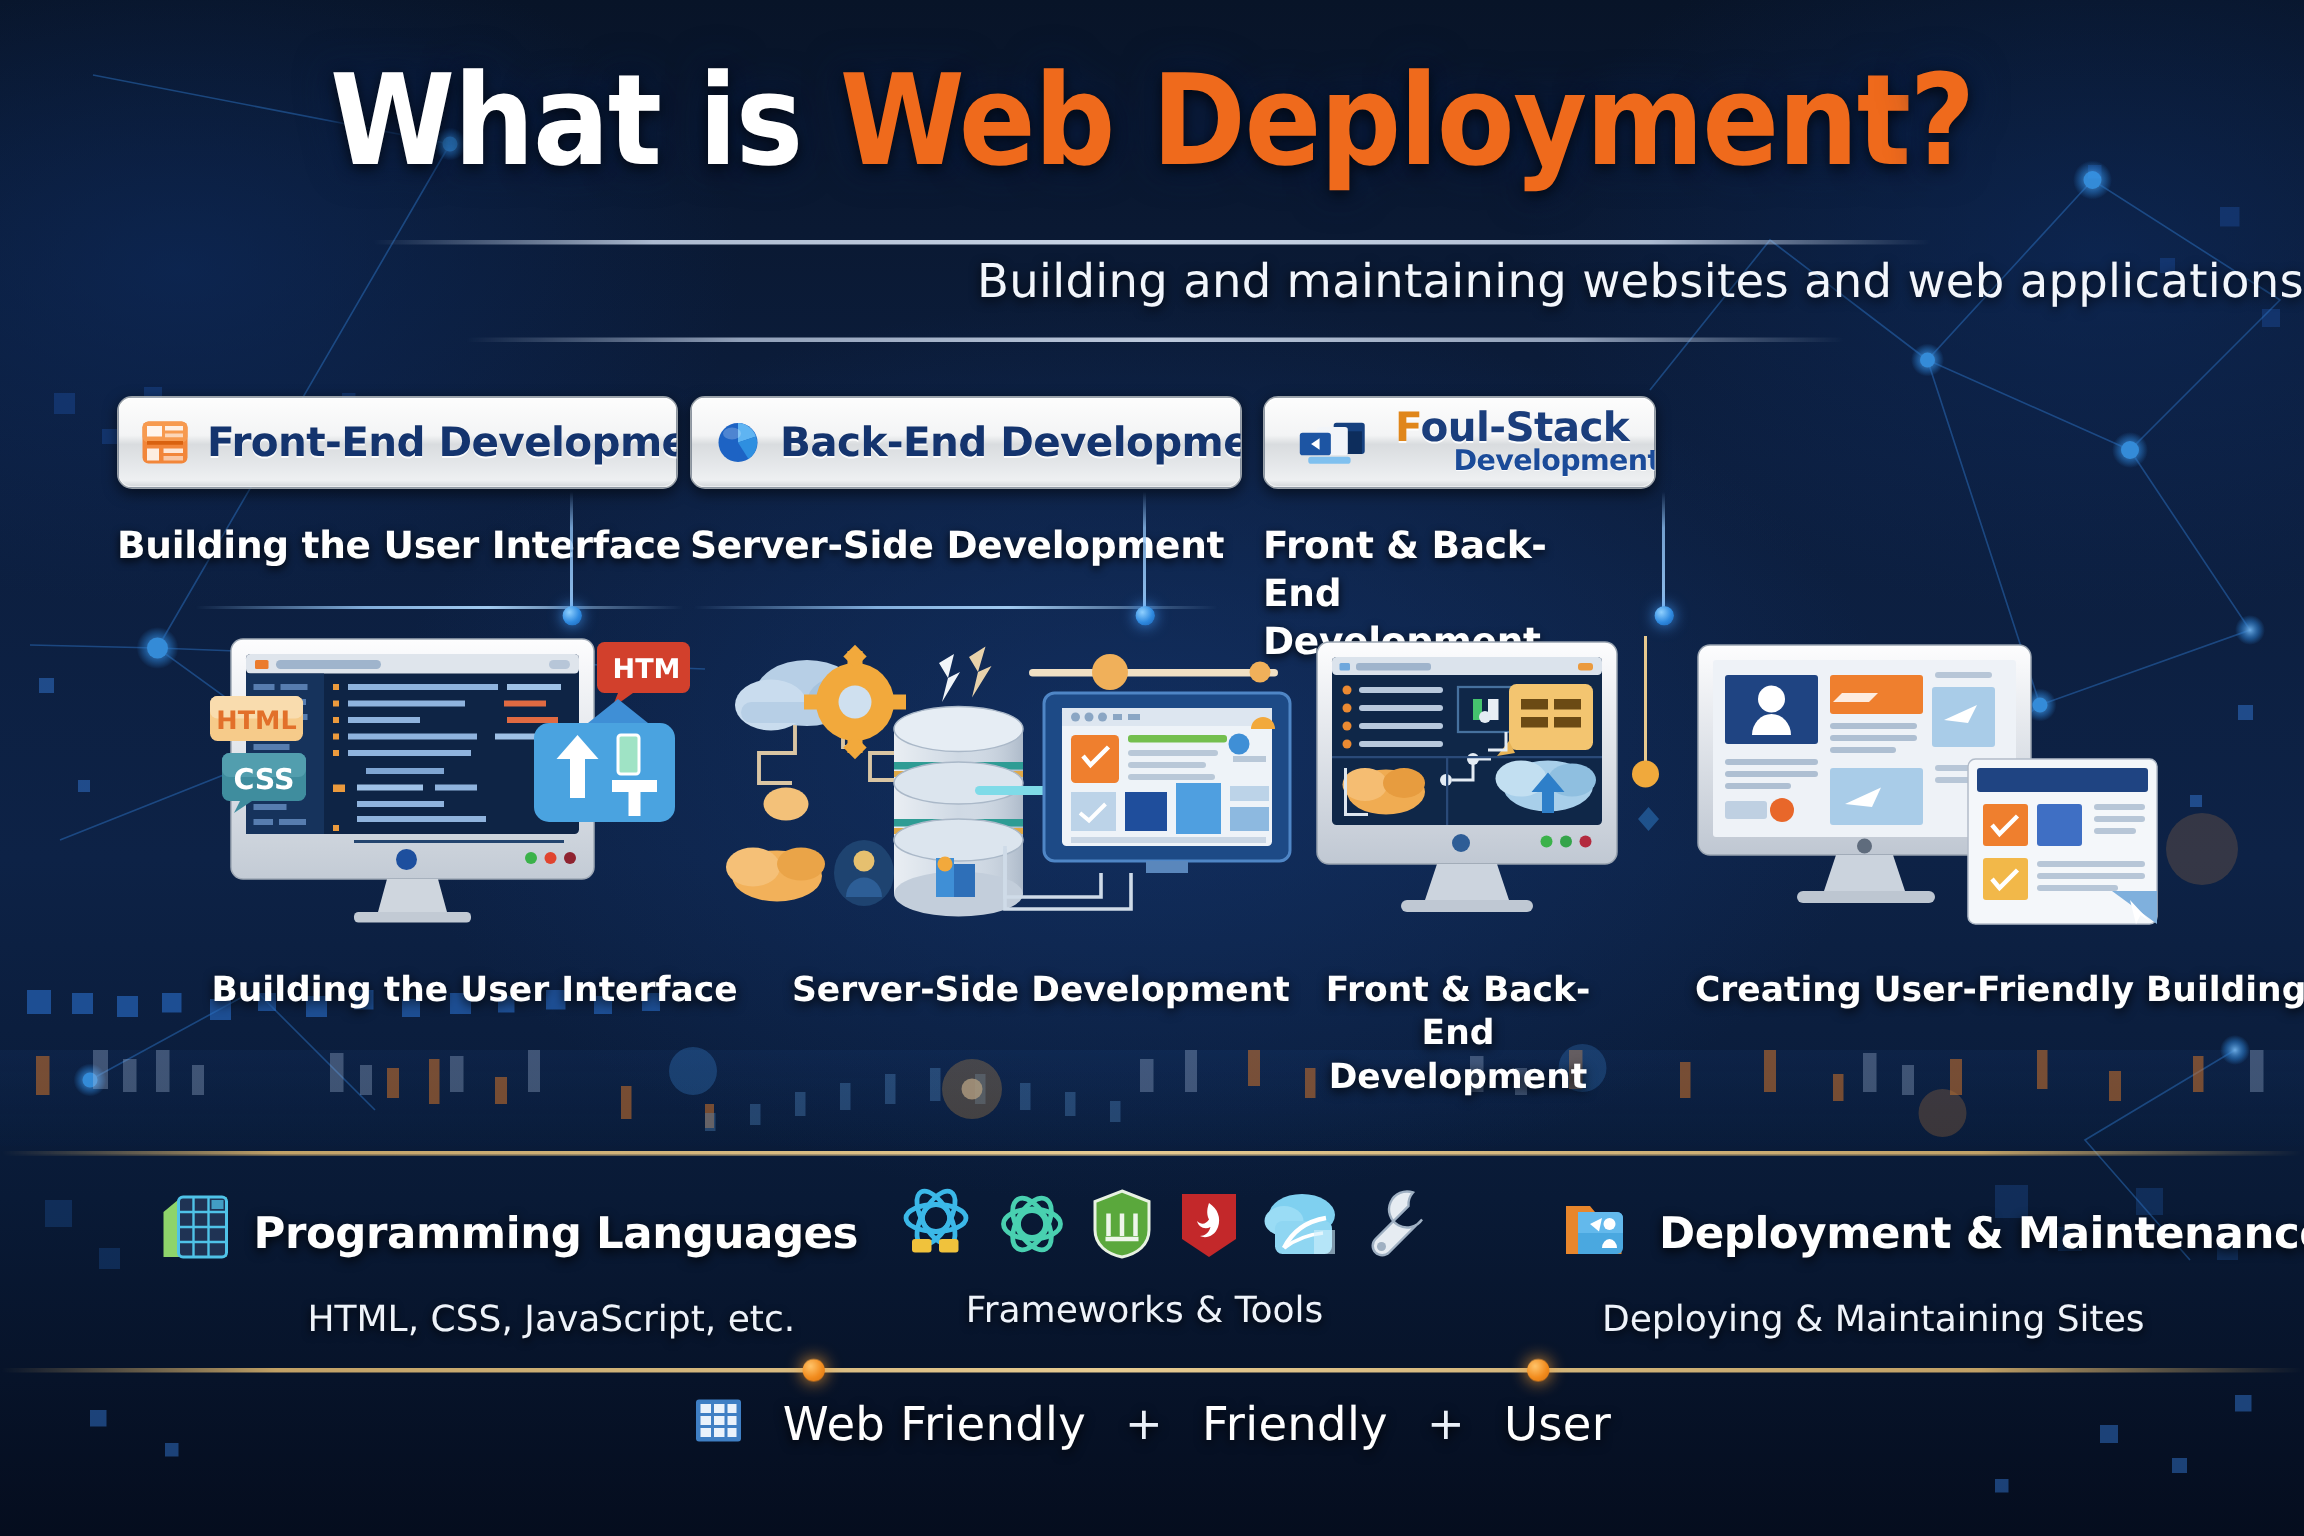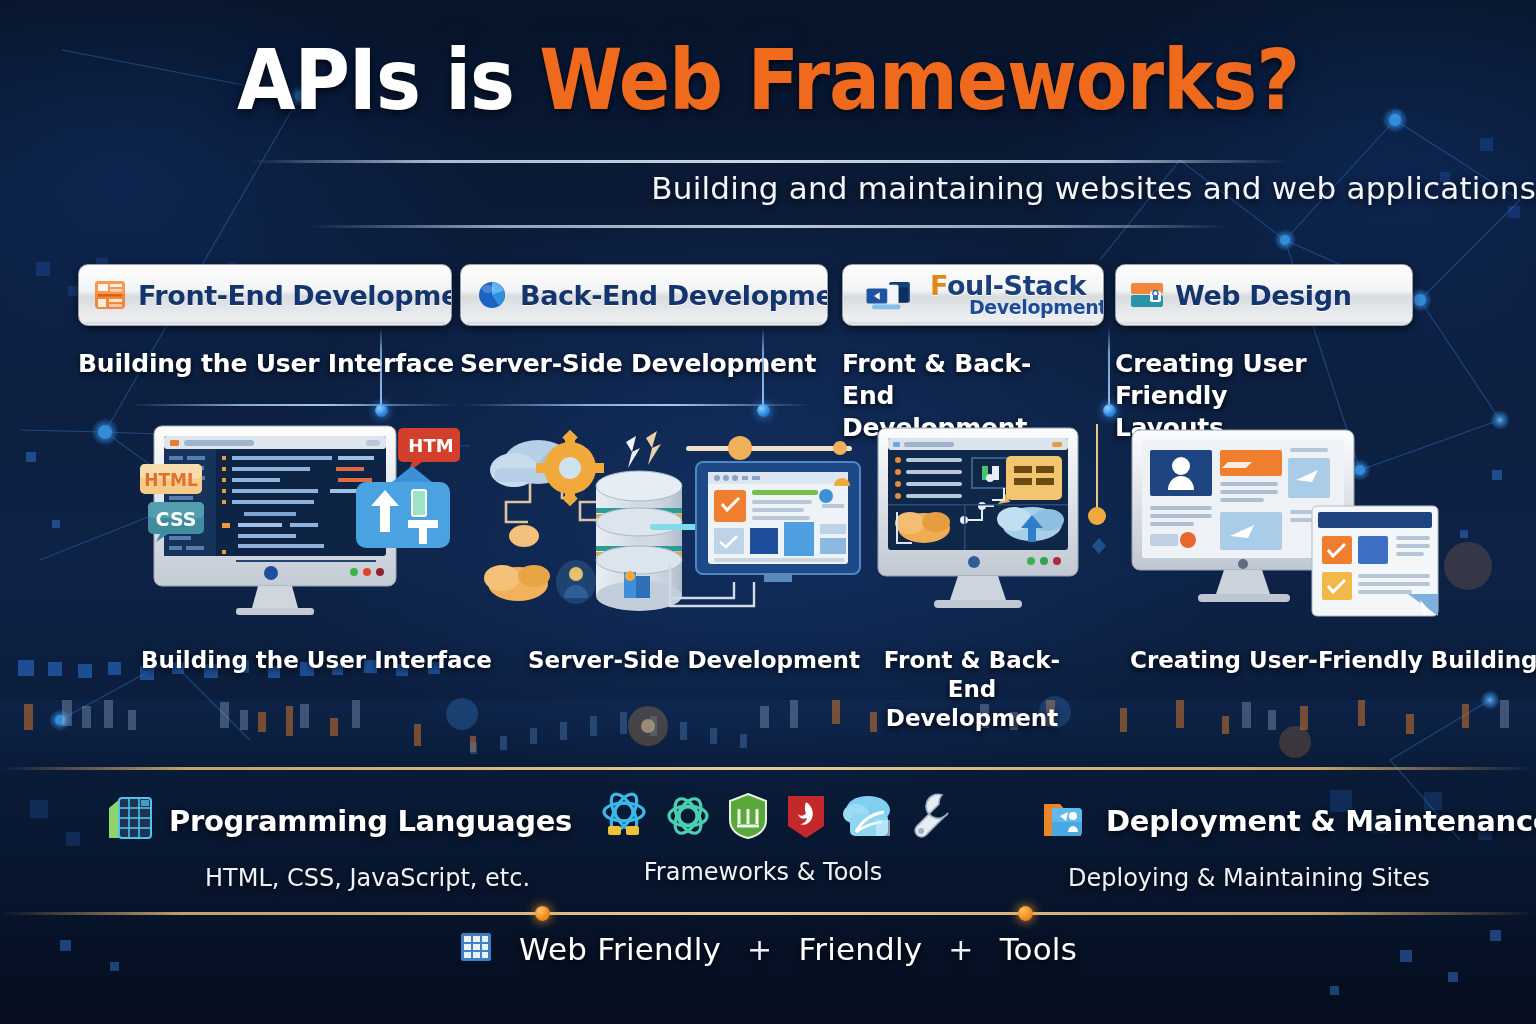--- a/index.html
+++ b/index.html
@@ -336,21 +336,21 @@
       <rect x="1330" y="790" width="22" height="22"></rect>
         <rect x="1372" y="818" width="16" height="16"></rect>
       <rect x="1424" y="792" width="18" height="18"></rect>
         <rect x="1478" y="826" width="14" height="14"></rect>
       <rect x="30" y="800" width="18" height="18"></rect>
         <rect x="66" y="832" width="14" height="14"></rect>
     </g>
   </svg>
 
   <div class="title">
-    <span class="w">APIs is </span><span class="o">Web Frameworks</span><span class="o">?</span>
+    <span class="w">What is </span><span class="o">Web Deployment</span><span class="o">?</span>
   </div>
   <div class="title-rule"></div>
   <div class="subtitle">Building and maintaining websites and web applications</div>
   <div class="subtitle-rule"></div>
 
   <div class="columns">
 
     <div class="col c0">
       <div class="pill p0">
         <span class="pill-icon">
@@ -403,35 +403,20 @@
         <span class="pill-label stack">
           <span class="l1">
             <span class="f">F</span><span class="rest">oul-Stack</span>
           </span>
           <span class="l2">Development</span>
         </span>
       </div>
       <div class="sub-head" style="max-width:230px;">Front &amp; Back-End Development</div>
     </div>
 
-    <div class="col c3">
-      <div class="pill p3">
-        <span class="pill-icon">
-          <svg viewBox="0 0 34 30" width="34" height="30">
-            <rect x="1" y="3" width="32" height="11" rx="2" fill="#f2863a"></rect>
-            <rect x="1" y="15" width="32" height="12" rx="2" fill="#2a93a8"></rect>
-            <rect x="20" y="11" width="11" height="11" rx="2" fill="#ffffff"></rect>
-            <rect x="23" y="15" width="5" height="5" fill="#2a6fb5"></rect>
-            <path d="M23,15 v-2 a2.5,2.5 0 0,1 5,0 v2" fill="none" stroke="#2a6fb5" stroke-width="1.4"></path>
-          </svg>
-        </span>
-        <span class="pill-label">Web Design</span>
-      </div>
-      <div class="sub-head" style="max-width:200px;">Creating User Friendly Layouts</div>
-    </div>
 
     <div class="vdiv" style="left:380px; top:64px; height:80px;"></div>
     <div class="vdot" style="left:375px; top:140px;"></div>
     <div class="vdiv" style="left:762px; top:64px; height:80px;"></div>
     <div class="vdot" style="left:757px; top:140px;"></div>
     <div class="vdiv" style="left:1108px; top:64px; height:80px;"></div>
     <div class="vdot" style="left:1103px; top:140px;"></div>
   </div>
 
   <svg class="illus" style="left:140px; top:424px;" width="320" height="200" viewBox="0 0 320 200">
@@ -901,16 +886,16 @@
           <rect x="5" y="22" width="7" height="6"></rect>
             <rect x="14" y="22" width="7" height="6"></rect>
             <rect x="23" y="22" width="6" height="6"></rect>
         </g>
       </svg>
     </span>
     <span class="ftext">Web Friendly</span>
     <span class="ftext fplus">+</span>
     <span class="ftext">Friendly</span>
     <span class="ftext fplus">+</span>
-    <span class="ftext">Tools</span>
+    <span class="ftext">User</span>
   </div>
 
 </div>
 
 </body></html>

